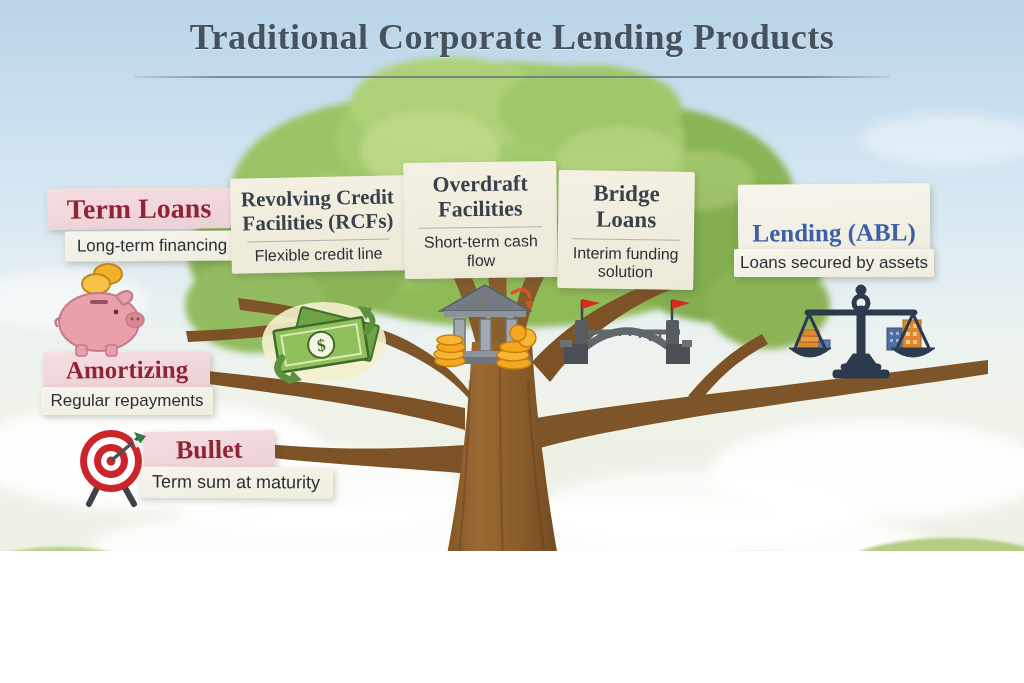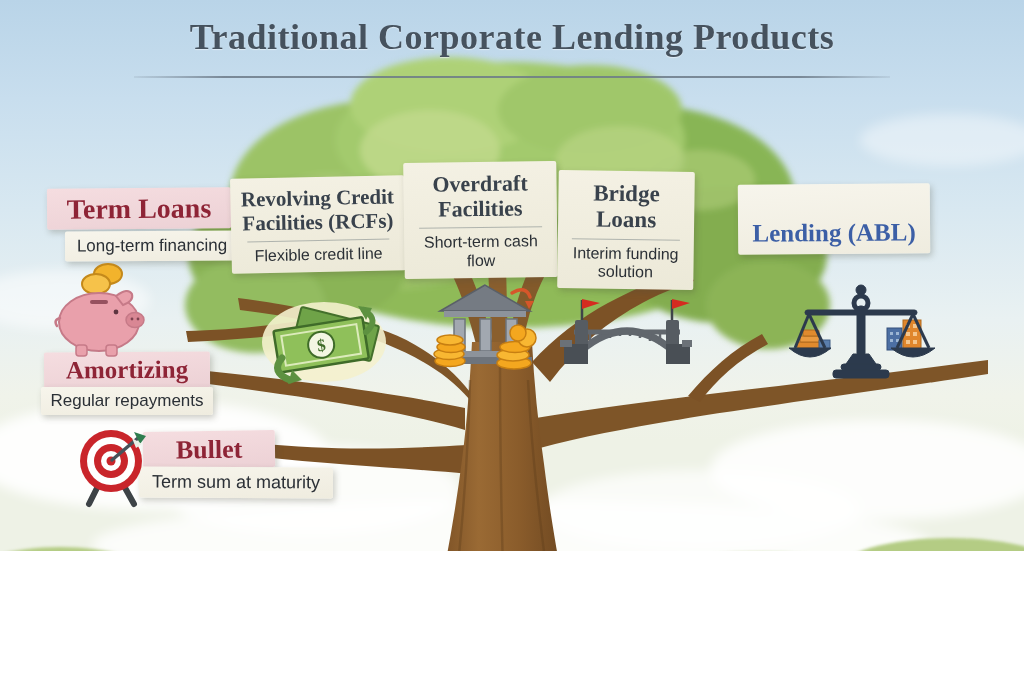--- a/index.html
+++ b/index.html
@@ -302,20 +302,23 @@
     <rect x="0" y="50" width="12" height="7" fill="#6b7177"></rect>
     <rect x="122" y="50" width="10" height="7" fill="#6b7177"></rect>
   </svg>
 
   <div class="card white" style="left:738px;top:184px;width:184px;padding:7px 4px;transform:rotate(-.4deg);">
     <div class="card-title" style="font-size:25px;">
       <br>
       <span class="blue">Lending (ABL)</span>
     </div>
   </div>
+  <div class="card white" style="left:734px;top:249px;width:196px;padding:4px 2px;">
+    <div class="card-sub" style="font-size:17px;">Loans secured by assets</div>
+  </div>
 
   <svg class="icon" style="left:783px;top:282px;" width="156" height="98" viewBox="0 0 156 98">
 
     <g stroke="#b06a1e" stroke-width="1">
       <rect x="14" y="60" width="24" height="6" rx="1" fill="#e08a2e"></rect>
       <rect x="17" y="54" width="20" height="6" rx="1" fill="#ea9a40"></rect>
       <rect x="20" y="48" width="16" height="6" rx="1" fill="#e08a2e"></rect>
     </g>
     <rect x="36" y="58" width="11" height="9" fill="#5b7fad" stroke="#3e5c84" stroke-width="1"></rect>
 

